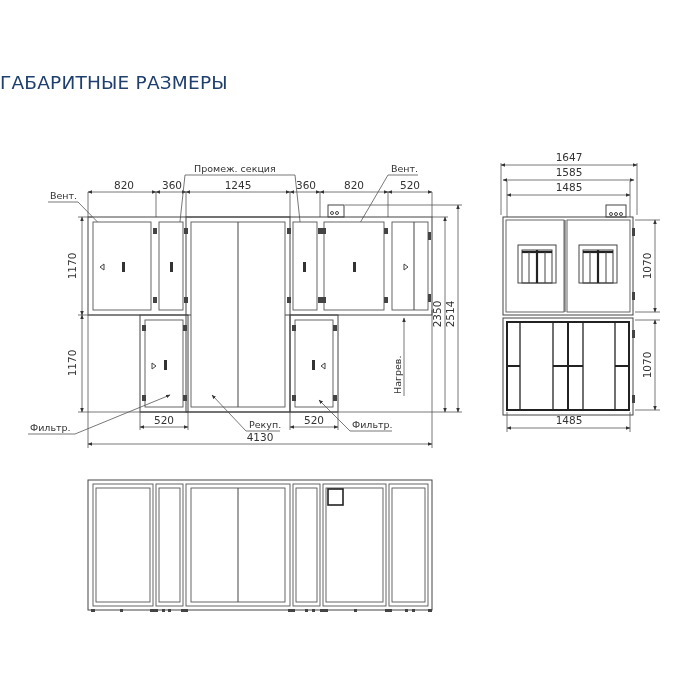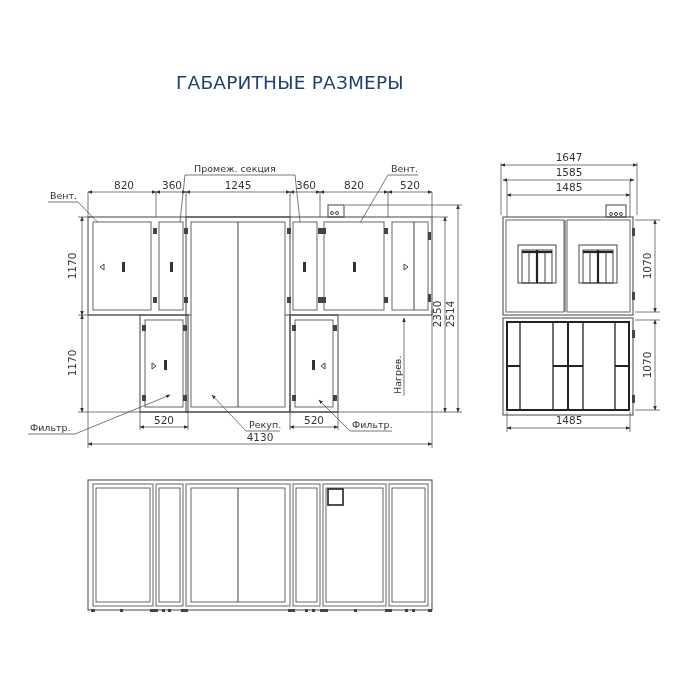--- a/index.html
+++ b/index.html
@@ -1,17 +1,17 @@
 <!DOCTYPE html>
 <html><head>
 <meta charset="utf-8">
 <style>
   html,body{margin:0;padding:0;background:#ffffff;}
   body{width:700px;height:700px;position:relative;overflow:hidden;font-family:"Liberation Sans",sans-serif;}
-  .title{position:absolute;left:0;top:72px;width:580px;text-align:center;font-family:"DejaVu Sans",sans-serif;font-size:18.5px;font-weight:500;color:#1f3f6e;letter-spacing:0.2px;}
+  .title{position:absolute;left:0;top:72px;width:580px;font-family:"DejaVu Sans",sans-serif;font-size:18.5px;font-weight:500;color:#1f3f6e;letter-spacing:0.2px;}
   svg{position:absolute;left:0;top:0;}
   .dim{font-family:"DejaVu Sans",sans-serif;font-size:10.5px;fill:#333;}
   .lbl{font-family:"DejaVu Sans",sans-serif;font-size:9.5px;fill:#333;}
   .ln{stroke:#555;stroke-width:0.8;fill:none;}
   .th{stroke:#444;stroke-width:1;fill:none;}
   .pn{stroke:#555;stroke-width:0.9;fill:#fff;}
   .thick{stroke:#222;stroke-width:2.2;fill:none;}
 </style>
 </head>
 <body>

